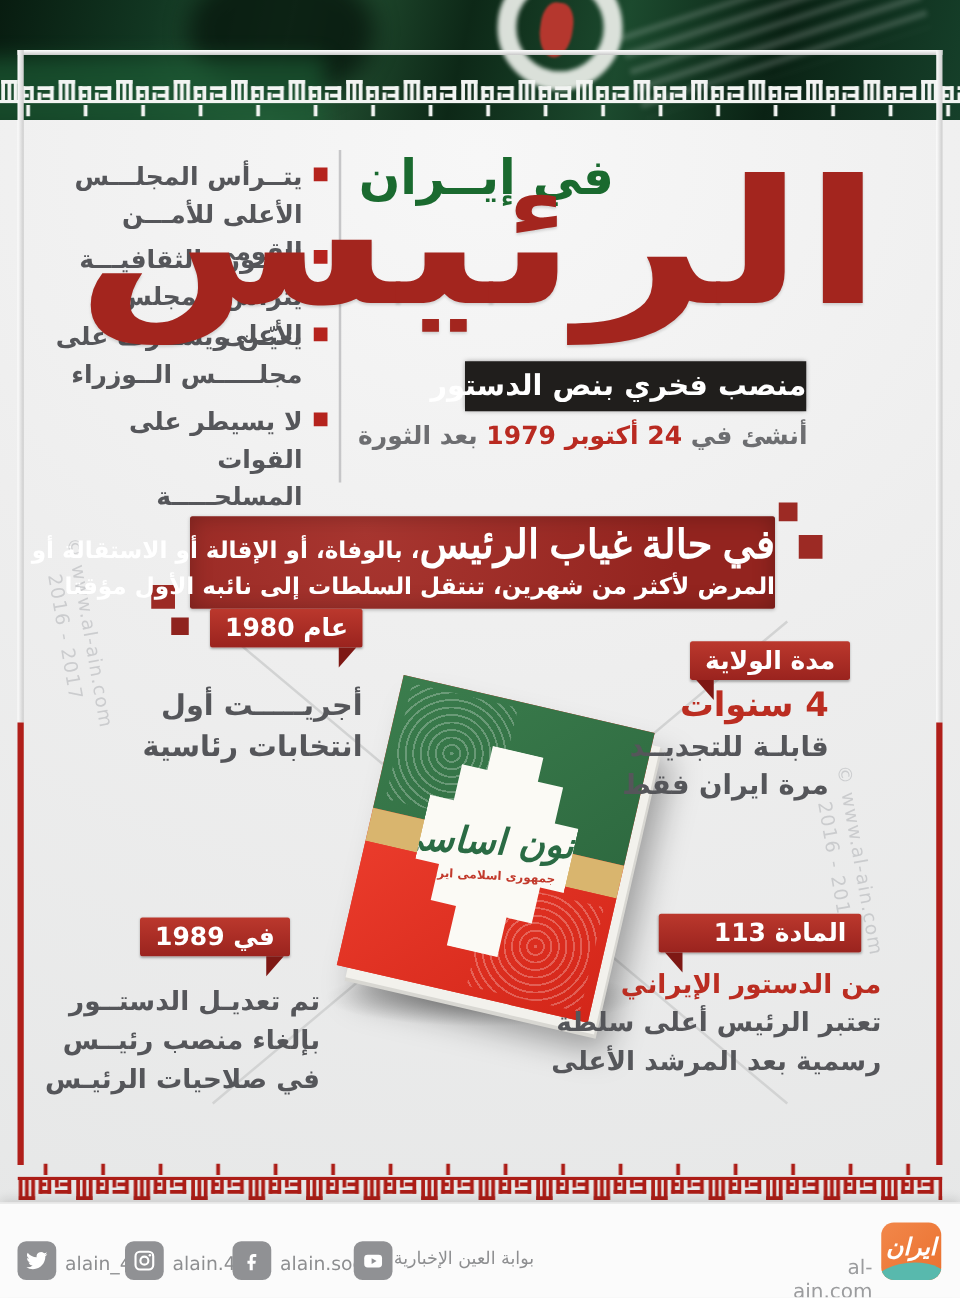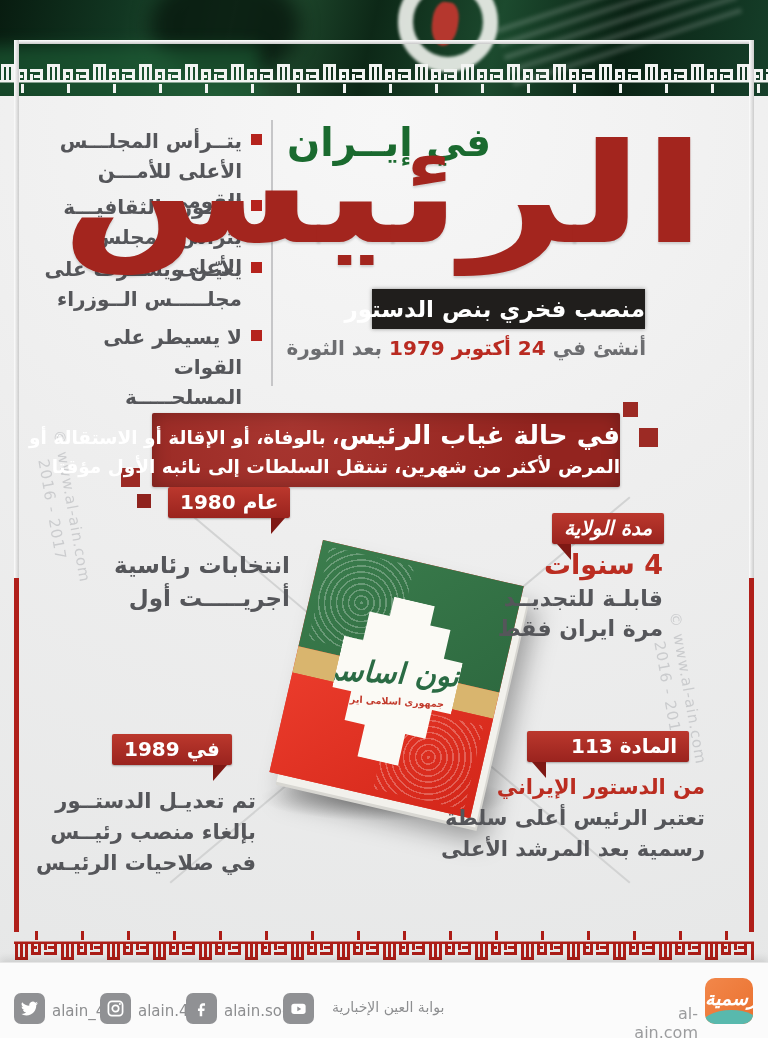--- a/index.html
+++ b/index.html
@@ -40,21 +40,21 @@
     box-shadow:0 0 4px rgba(0,0,0,.4);}
   .estLine{position:absolute;left:350px;top:336px;width:296px;direction:rtl;text-align:right;
     font-size:20px;font-weight:bold;color:#6d6e71;white-space:nowrap;}
   .estLine .d{color:#b92a21;}
   
   .ribbon{position:absolute;left:152px;top:413px;width:468px;height:74px;z-index:6;
     background:radial-gradient(circle at 30% 15%,#a83630 0%,#93241f 75%);
     border-radius:2px;box-shadow:inset 0 0 18px rgba(0,0,0,.25), 0 1px 3px rgba(0,0,0,.25);
     color:#fff;direction:rtl;text-align:center;padding-top:7px;}
   .ribbon .l1{font-size:18.5px;font-weight:bold;line-height:30px;white-space:nowrap;}
-  .ribbon .l1 .lead{font-size:26px;}
+  .ribbon .l1 .lead{font-size:32px;font-family:Liberation Serif, serif;}
   .ribbon .l2{font-size:18.5px;font-weight:bold;line-height:28px;white-space:nowrap;}
   .deco{position:absolute;background:#9c2a24;z-index:5;}
   
   .wm{position:absolute;width:280px;text-align:center;color:rgba(110,112,118,.26);font-size:15px;
     line-height:20px;letter-spacing:1px;transform:rotate(80deg);z-index:1;}
   
   .xline{position:absolute;left:100px;top:689px;width:600px;height:2px;background:#d2d3d3;z-index:1;}
   .x1{transform:rotate(40deg);} .x2{transform:rotate(-40deg);}
   
   .bookShadow{position:absolute;left:260px;top:775px;width:250px;height:46px;border-radius:50%;
@@ -231,25 +231,25 @@
     <div class="bk-orn" style="left:4%;top:2%;width:42%;height:40%;"></div>
     <div class="bk-orn" style="right:4%;bottom:3%;width:45%;height:36%;left:auto;"></div>
     <div class="bk-cross">
       <div class="bk-title">قانون اساسی</div>
       <div class="bk-sub">جمهوری اسلامی ایران</div>
     </div>
   </div>
 
   <div class="bubble tail-r" style="left:168px;top:487px;text-align:right;">عام 1980</div>
   <div class="factText ft1">
+    <div>أجريـــــت أول</div>
     <div>انتخابات رئاسية</div>
-    <div>أجريـــــت أول</div>
-  </div>
-
-  <div class="bubble tail-l" style="left:552px;top:513px;font-style:italic;">مدة الولاية</div>
+  </div>
+
+  <div class="bubble tail-l" style="left:552px;top:513px;">مدة الولاية</div>
   <div class="factText ftTerm">
     <div class="hl">4 سنوات</div>
     <div>قابلـة للتجديــد</div>
     <div>مرة ایران فقط</div>
   </div>
 
   <div class="bubble tail-r" style="left:112px;top:734px;">في 1989</div>
   <div class="factText ft89">
     <div>تم تعديـل الدستــور</div>
     <div>بإلغاء منصب رئيــس</div>
@@ -283,21 +283,21 @@
           <path d="M14 8h3V4.5h-3c-2.8 0-4.5 1.9-4.5 4.4V12H7v3.5h2.5V23H13v-7.5h3l.5-3.5H13V9.2c0-.8.4-1.2 1-1.2z"></path>
         </svg>
     </div>
     <div class="slabel" style="left:224px;">alain.social</div>
     <div class="sicon" style="left:283px;">
       <svg width="19" height="19" viewBox="0 0 24 24">
           <rect x="3" y="6" width="18" height="13" rx="3.5" fill="#fff"></rect>
           <path d="M10.5 9.5l5 3-5 3z" fill="#909194"></path>
         </svg>
     </div>
-    <div class="slabel ar" style="left:332px;">بوابة العين الإخبارية</div>
+    <div class="slabel ar" style="left:315px;">بوابة العين الإخبارية</div>
     <div class="site">al-ain.com</div>
     <div class="logo">
       <div class="wave"></div>
-      <div class="txt">رسمية</div>
+      <div class="txt">ایران</div>
     </div>
   </div>
 
 </div>
 
 </body></html>

